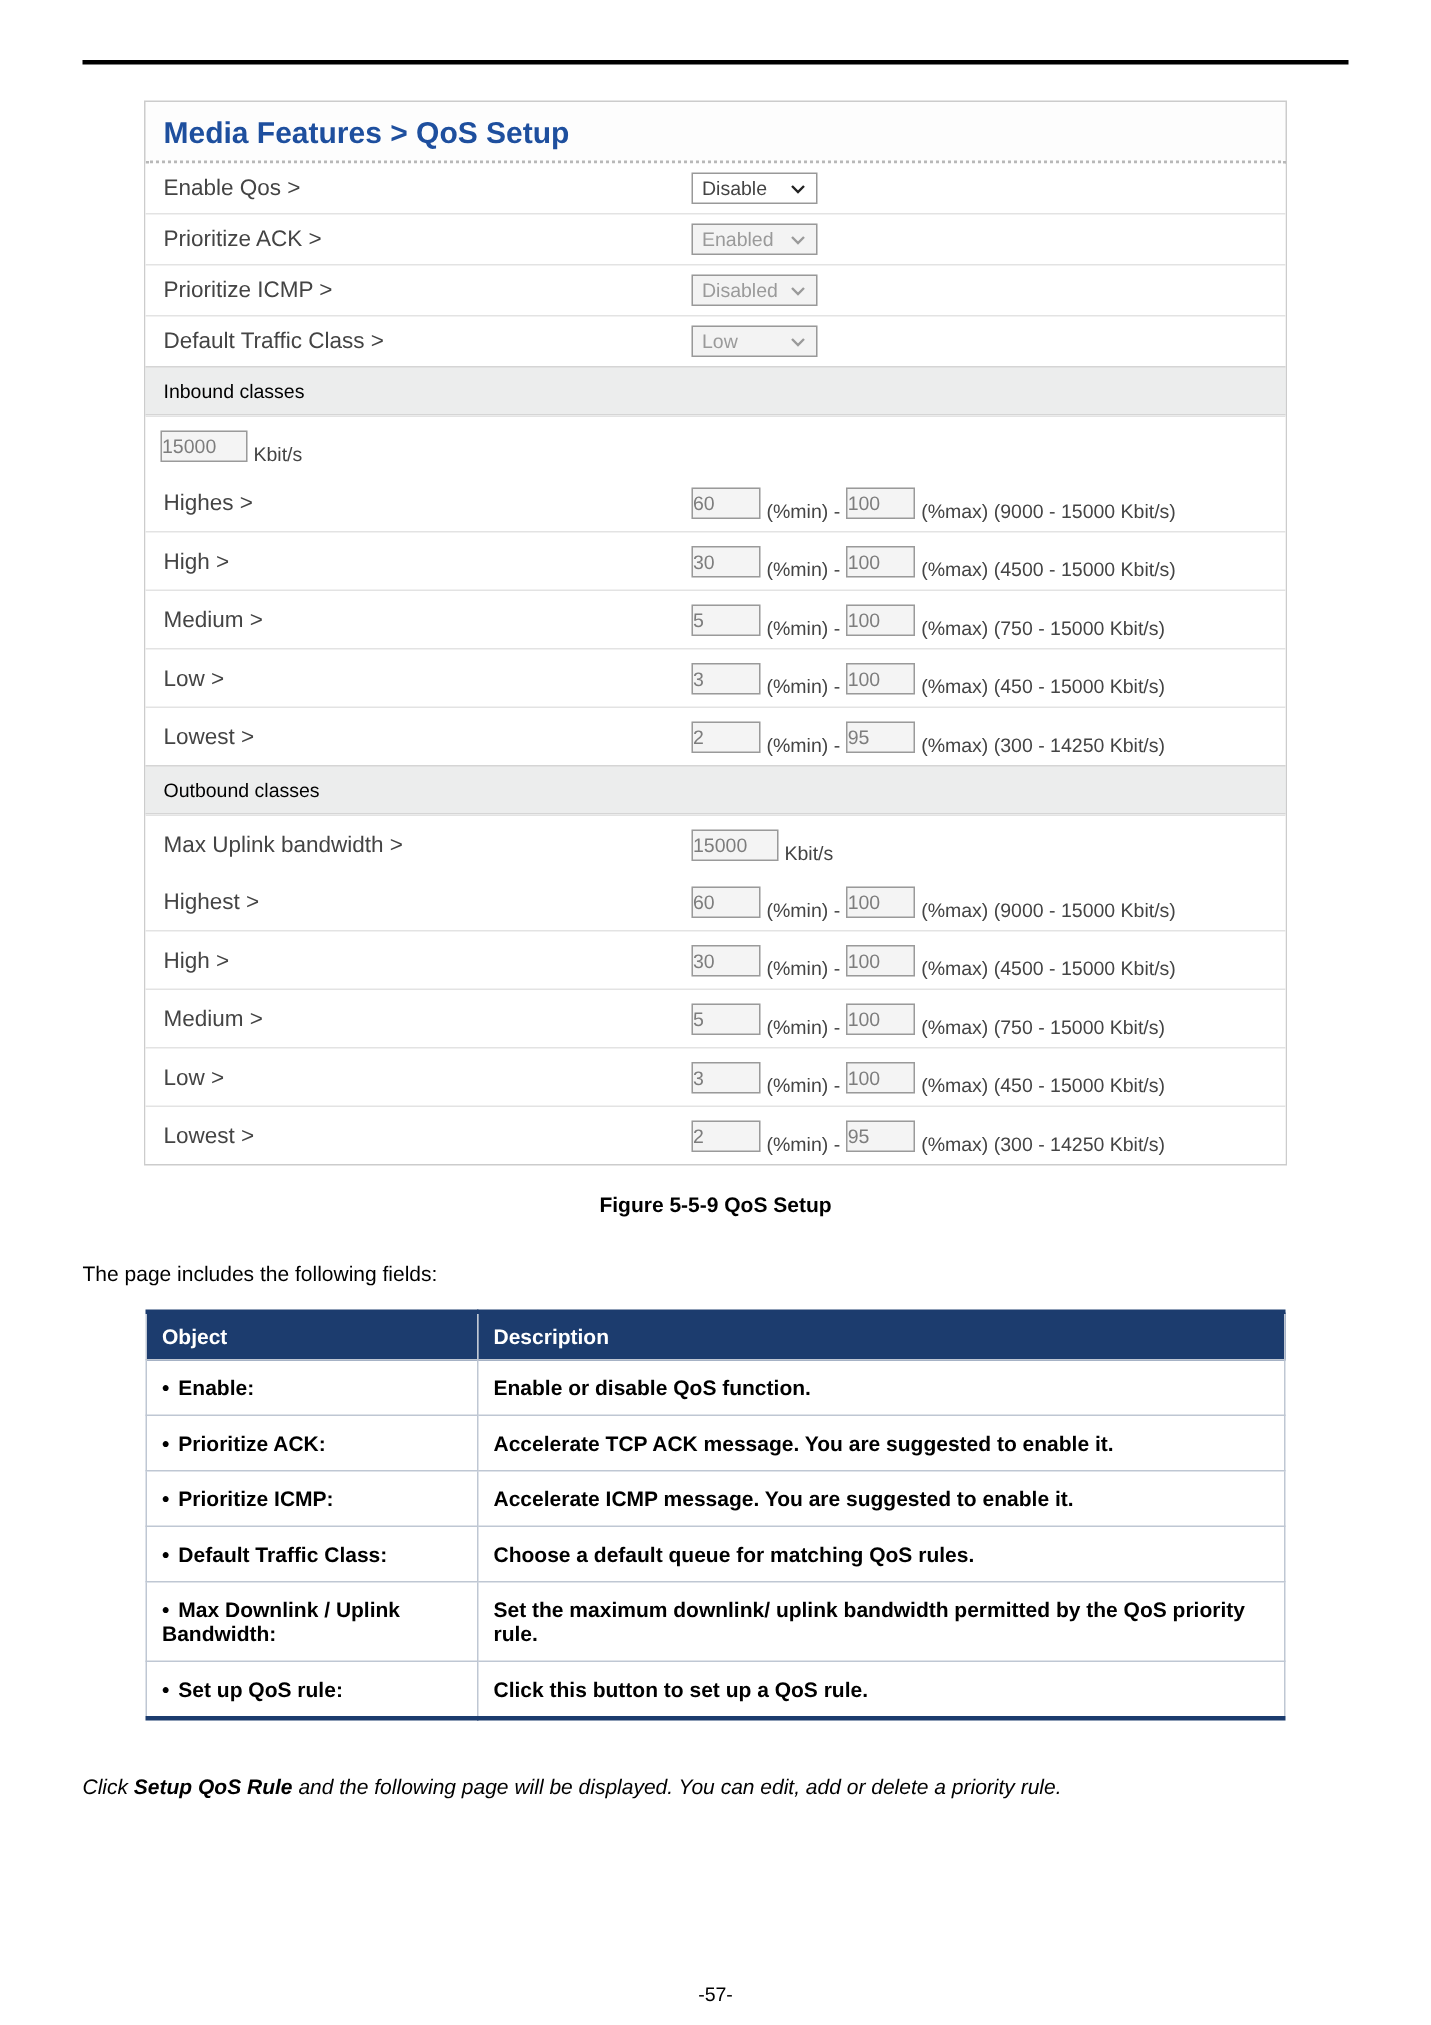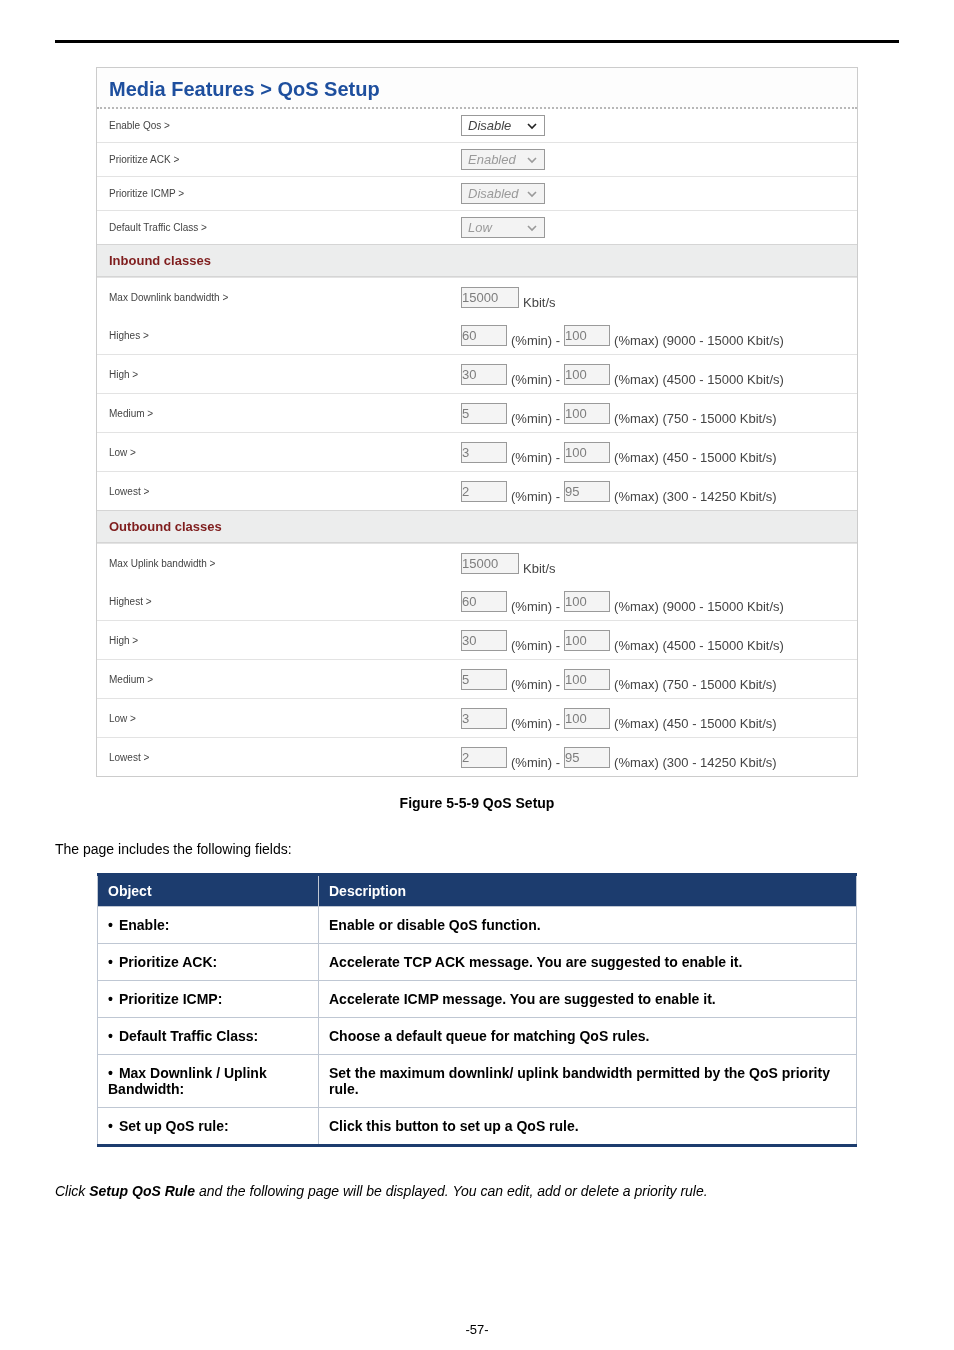--- a/index.html
+++ b/index.html
@@ -42,52 +42,51 @@
     align-items: center;
     border-top: 1px solid #e3e3e3;
     background: #fff;
   }
   .panel-row:first-of-type {
     border-top: none;
   }
   .panel-label {
     width: 330px;
     padding: 8px 12px;
-    font-size: 10px;
+    font-size: 15px;
     color: #444;
   }
   .panel-value {
     flex: 1 1 auto;
     padding: 6px 10px;
     display: flex;
     align-items: center;
     gap: 4px;
     font-size: 13px;
     color: #444;
   }
   .section-header {
     background: #eceded;
-    font-weight: 700;
-    font-size: 13px;
-    color: #7f1d1d;
+    font-weight: 400;
+    font-size: 13px;
+    color: #000000;
     padding: 8px 12px;
     border-top: 1px solid #d5d5d5;
     border-bottom: 1px solid #d5d5d5;
   }
 
   .sel {
     display: inline-flex;
     align-items: center;
     gap: 6px;
     border: 1px solid #999;
     background: #fff;
     padding: 2px 6px;
     font-size: 13px;
     min-width: 70px;
-    font-style: italic;
   }
   .sel.disabled {
     color: #9a9a9a;
     background: #f3f3f3;
   }
   .sel .caret {
     margin-left: auto;
   }
   .caret-svg { width: 12px; height: 12px; display: block; }
 
@@ -228,21 +227,20 @@
                   <path d="M2 4 L6 8 L10 4" stroke="#9a9a9a" stroke-width="1.6" fill="none"></path>
                 </svg>
               </span>
             </span>
           </div>
         </div>
       </div>
 
     <div class="section-header">Inbound classes</div>
     <div class="panel-row">
-      <div class="panel-label">Max Downlink bandwidth &gt;</div>
       <div class="panel-value">
         <span class="numbox wide">15000</span>
         <span class="unit">Kbit/s</span>
       </div>
     </div>
     <div id="inbound-classes">
         <div class="panel-row">
           <div class="panel-label">Highes &gt;</div>
           <div class="panel-value">
             <span class="numbox">60</span>

